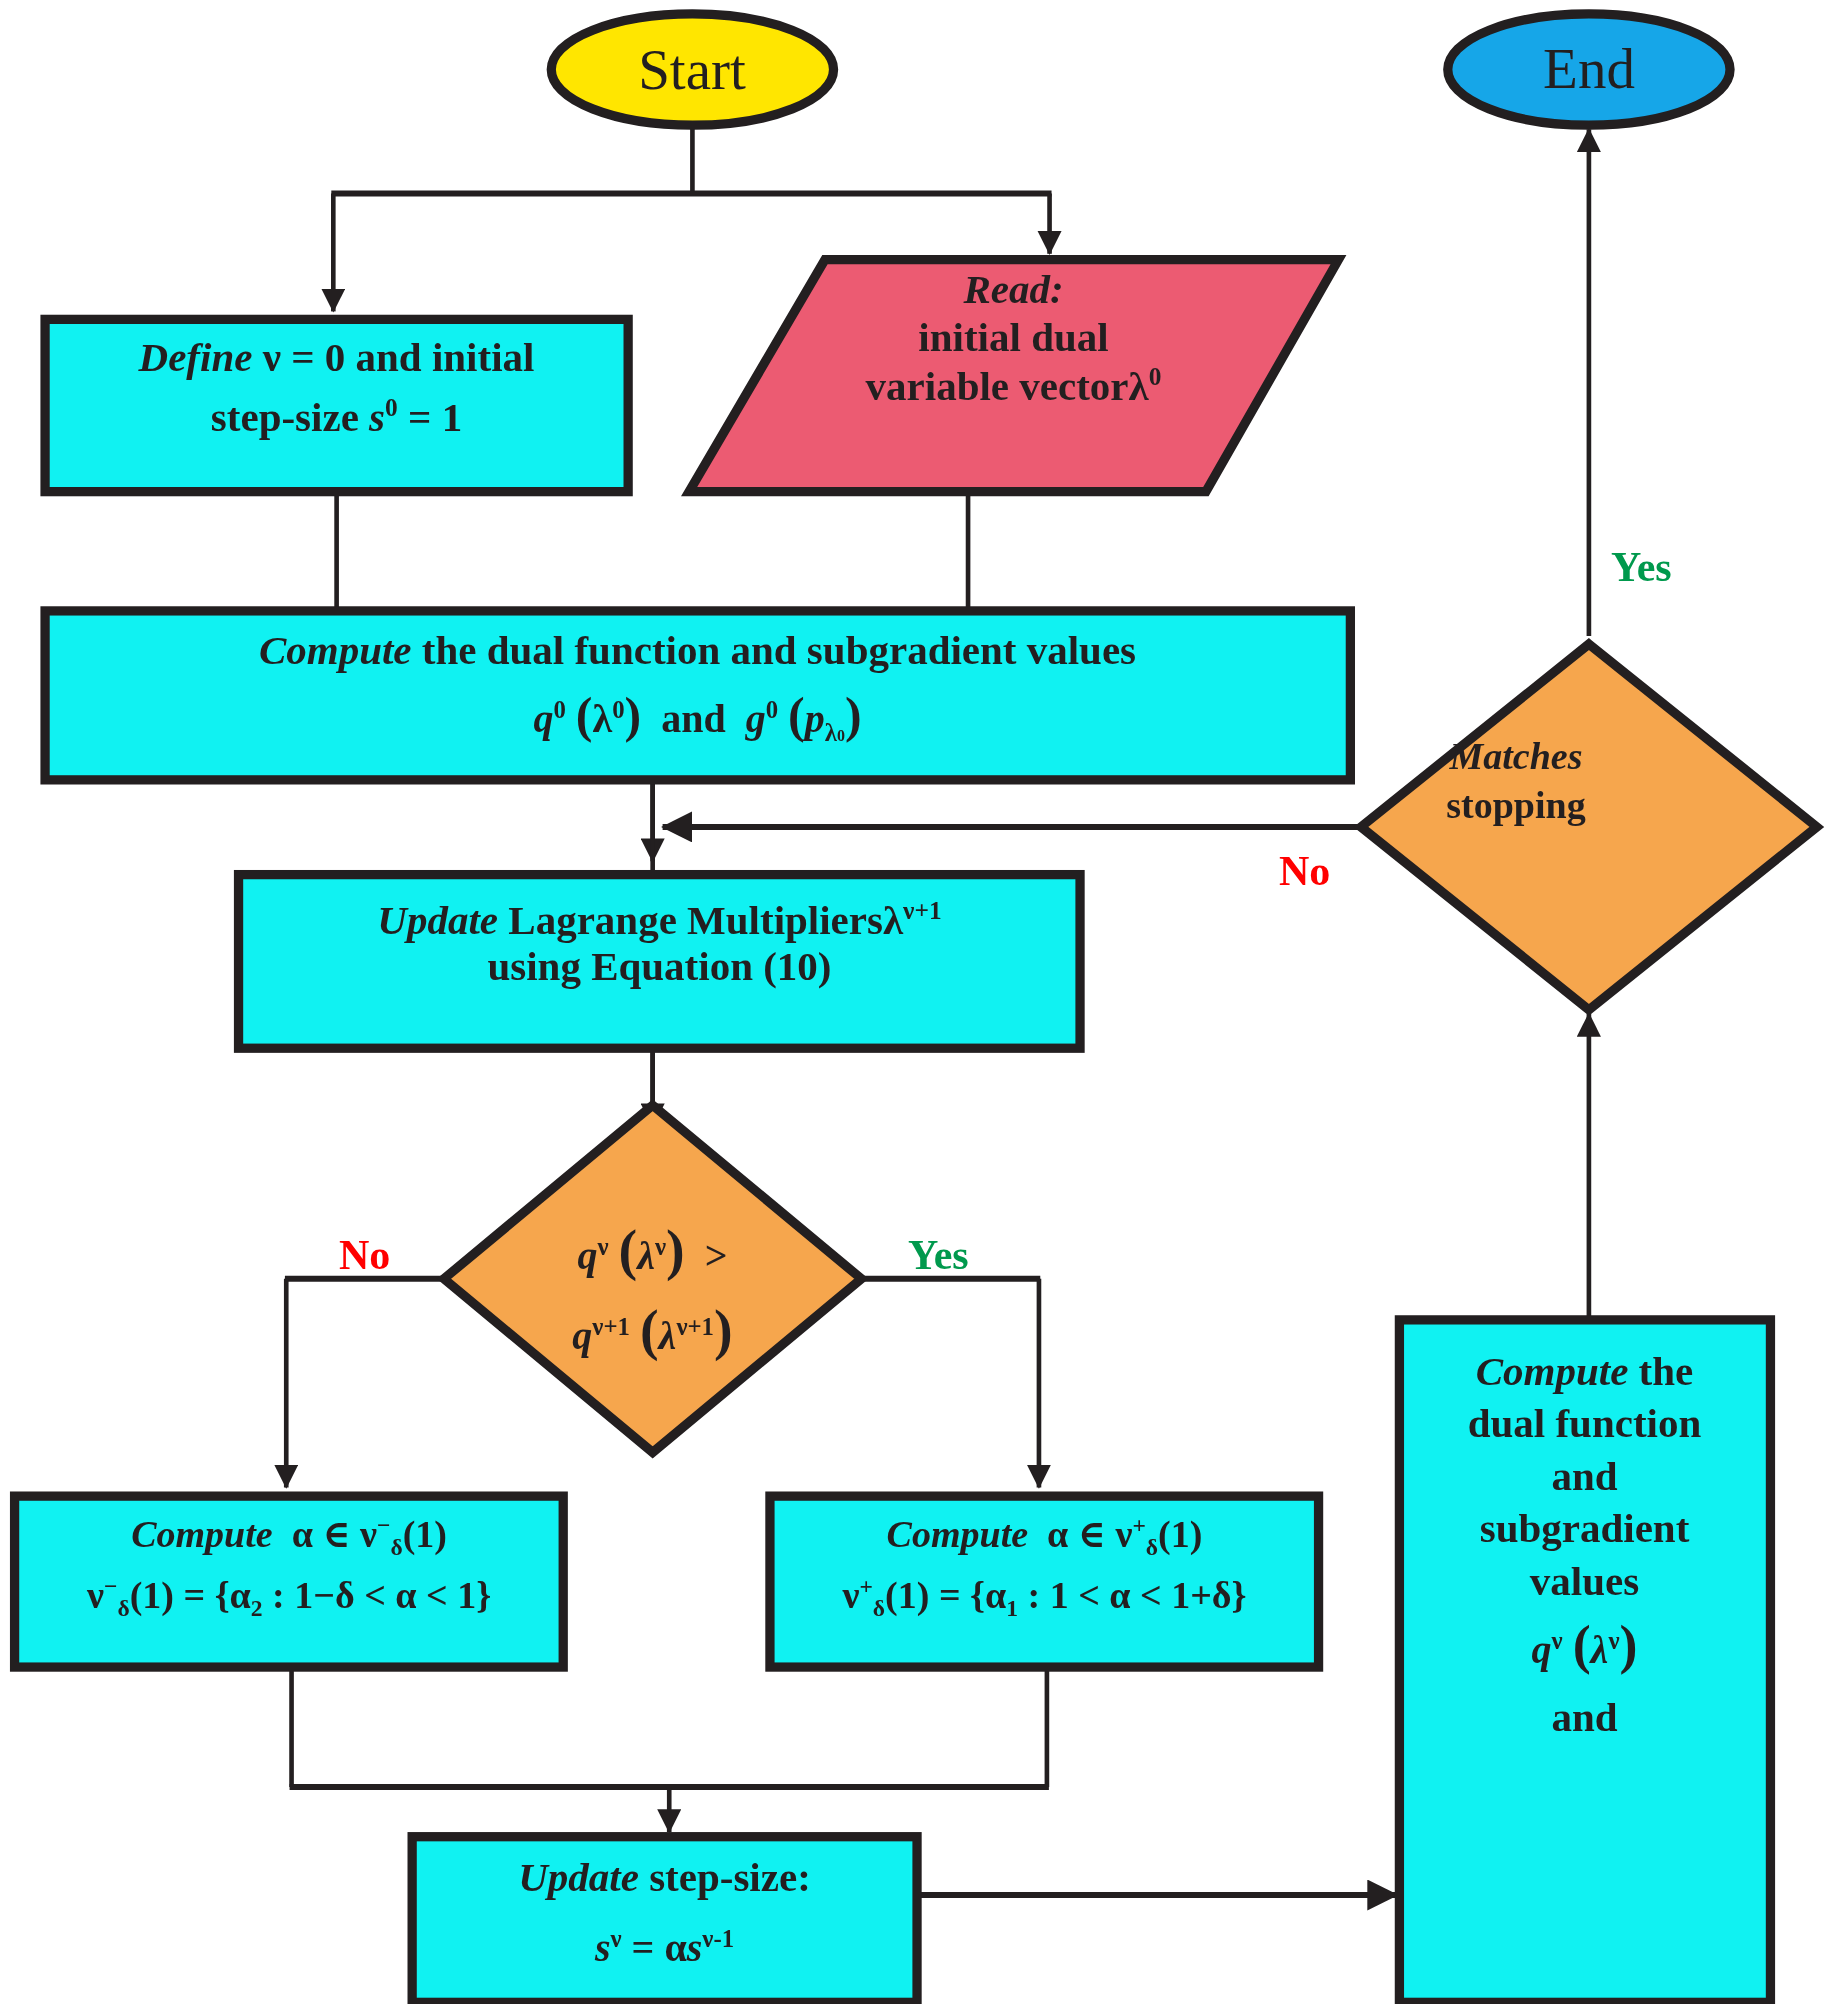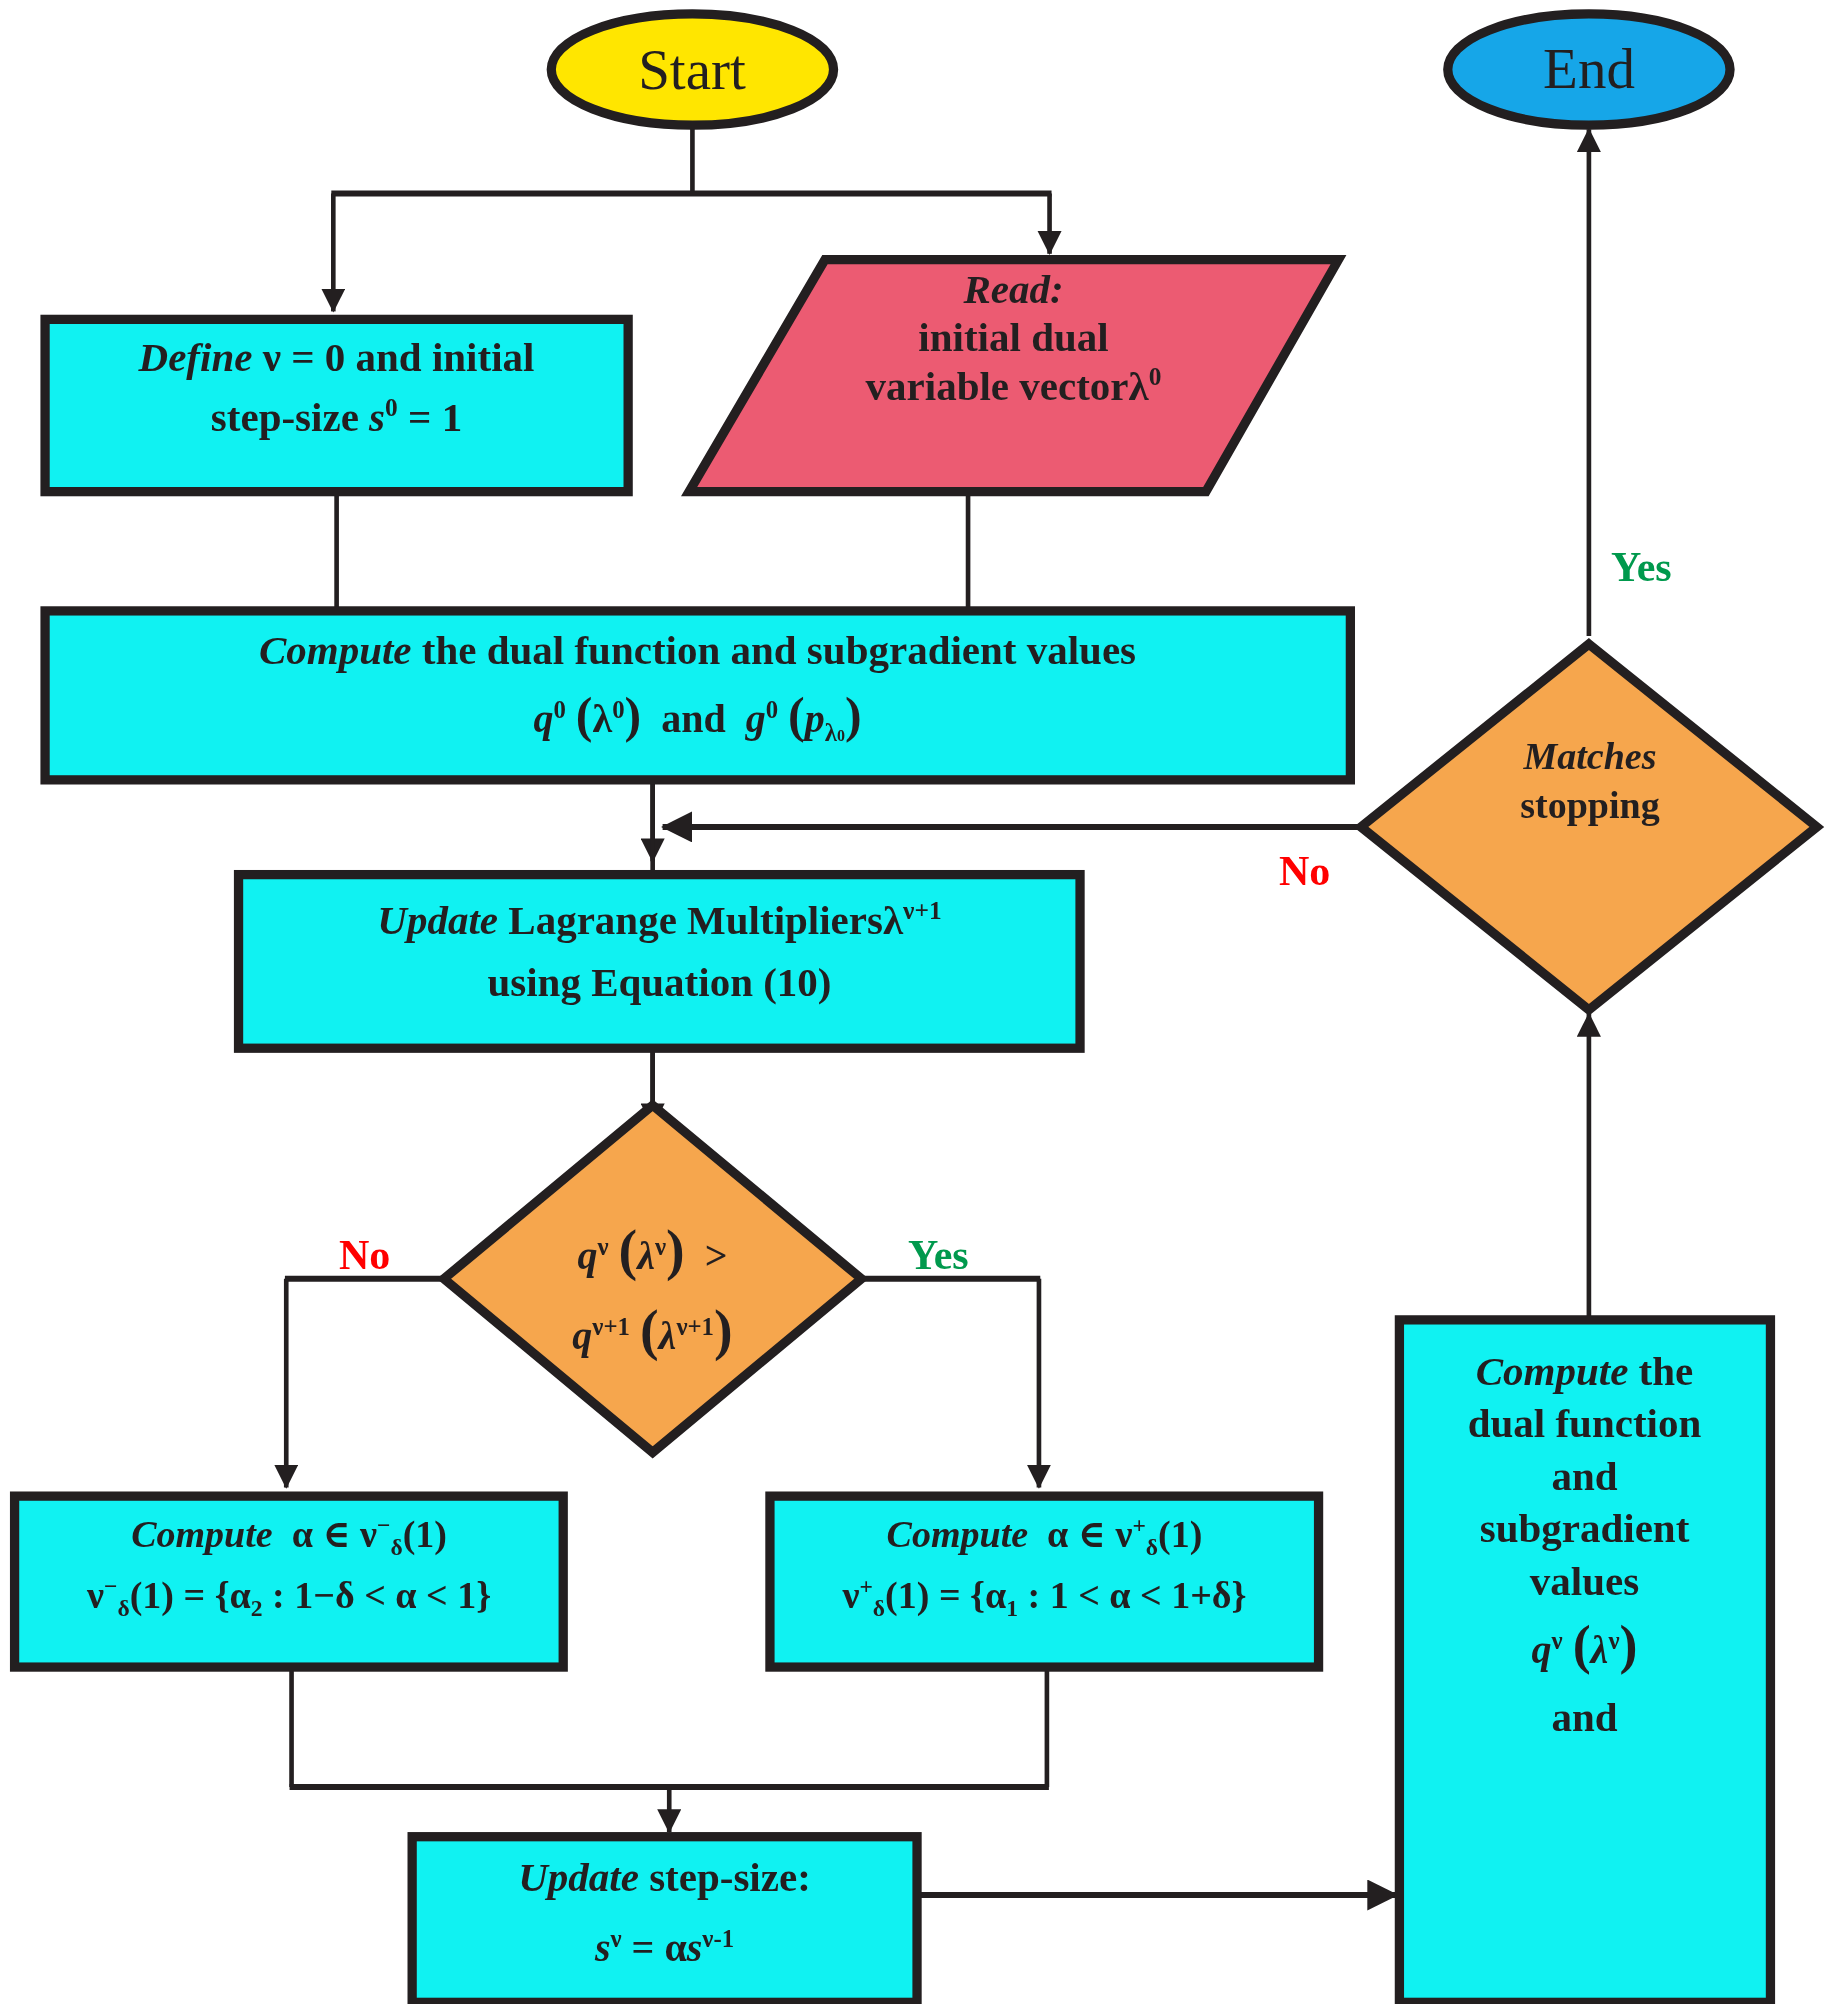--- a/index.html
+++ b/index.html
@@ -171,21 +171,21 @@
       <span class="it">q</span><sup>0</sup>
       <span style="font-size:1.25em;">(</span><span>λ</span><sup>0</sup><span style="font-size:1.25em;">)</span>
       &nbsp;<span>and</span>&nbsp;
       <span class="it">g</span><sup>0</sup>
       <span style="font-size:1.25em;">(</span><span class="it">p</span><sub>λ</sub><sub style="font-size:0.4em;">0</sub><span style="font-size:1.25em;">)</span>
     </div>
   </div>
 
   <div class="lbl box-text" style="left:239px; top:896px; width:841px;">
     <div><span class="it">Update</span><span> Lagrange Multipliers</span><span>λ</span><sup>ν+1</sup></div>
-    <div style="margin-top:16px;">using Equation (10)</div>
+    <div style="margin-top:0;">using Equation (10)</div>
   </div>
 
   <div class="lbl math" style="left:477px; top:1219px; width:351px;">
     <div>
       <span class="it">q</span><sup>ν</sup>
       <span style="font-size:1.4em;">(</span><span class="it">λ</span><sup>ν</sup><span style="font-size:1.4em;">)</span>
       &nbsp;<span>&gt;</span>
     </div>
     <div style="margin-top:17px;">
       <span class="it">q</span><sup>ν+1</sup>
@@ -226,21 +226,21 @@
     <div>and</div>
     <div>subgradient</div>
     <div>values</div>
     <div class="math" style="margin-top:4px;">
       <span class="it">q</span><sup>ν</sup>
       <span style="font-size:1.35em;">(</span><span class="it">λ</span><sup>ν</sup><span style="font-size:1.35em;">)</span>
     </div>
     <div style="margin-top:10.6px;">and</div>
   </div>
 
-  <div class="lbl decision-text" style="left:1401px; top:732px; width:378px; line-height:1.30;">
+  <div class="lbl decision-text" style="left:1327px; top:732px; width:378px; line-height:1.30;">
     <div class="it">Matches</div>
     <div>stopping</div>
   </div>
 
   <div class="branch-label yes" style="left:1611px; top:543px;">Yes</div>
 
   <div class="branch-label no" style="left:1279px; top:847px;">No</div>
 
   <div class="branch-label no" style="left:339px; top:1231px;">No</div>
 

